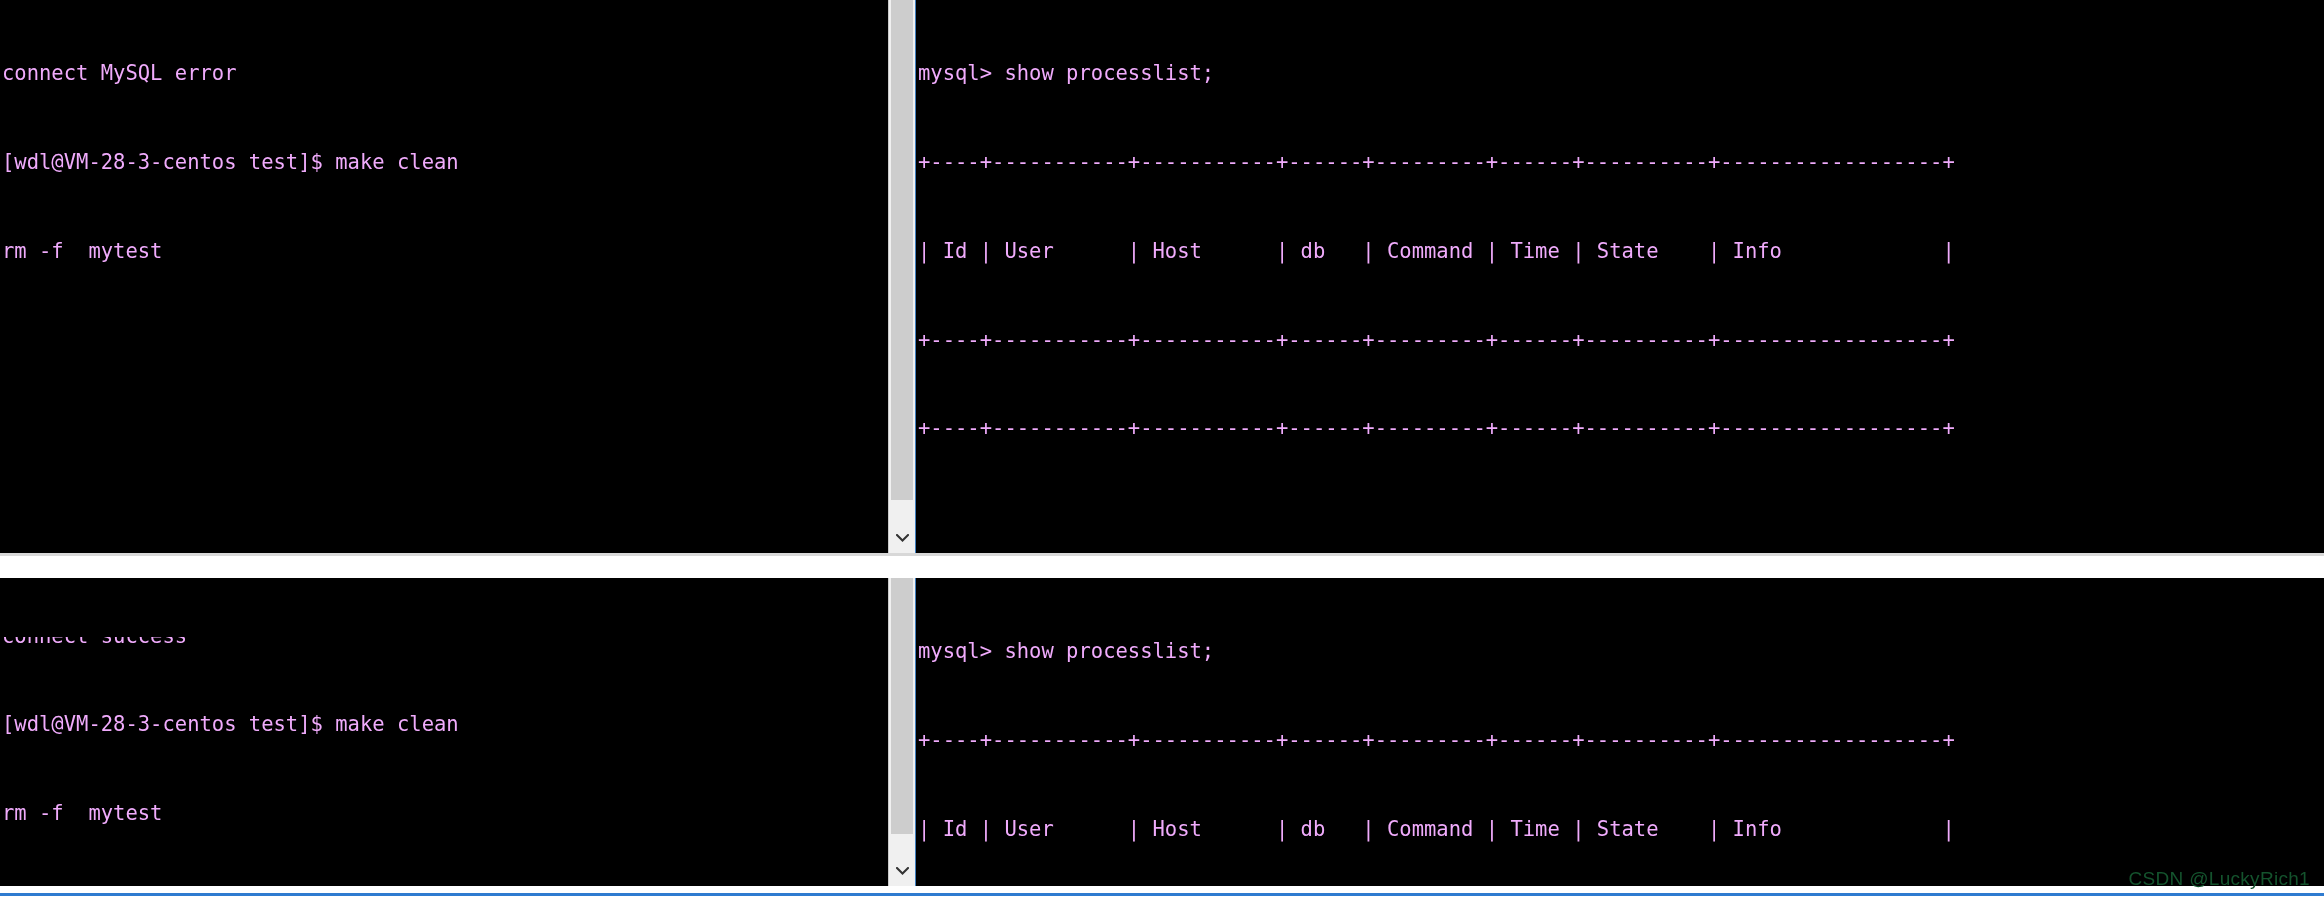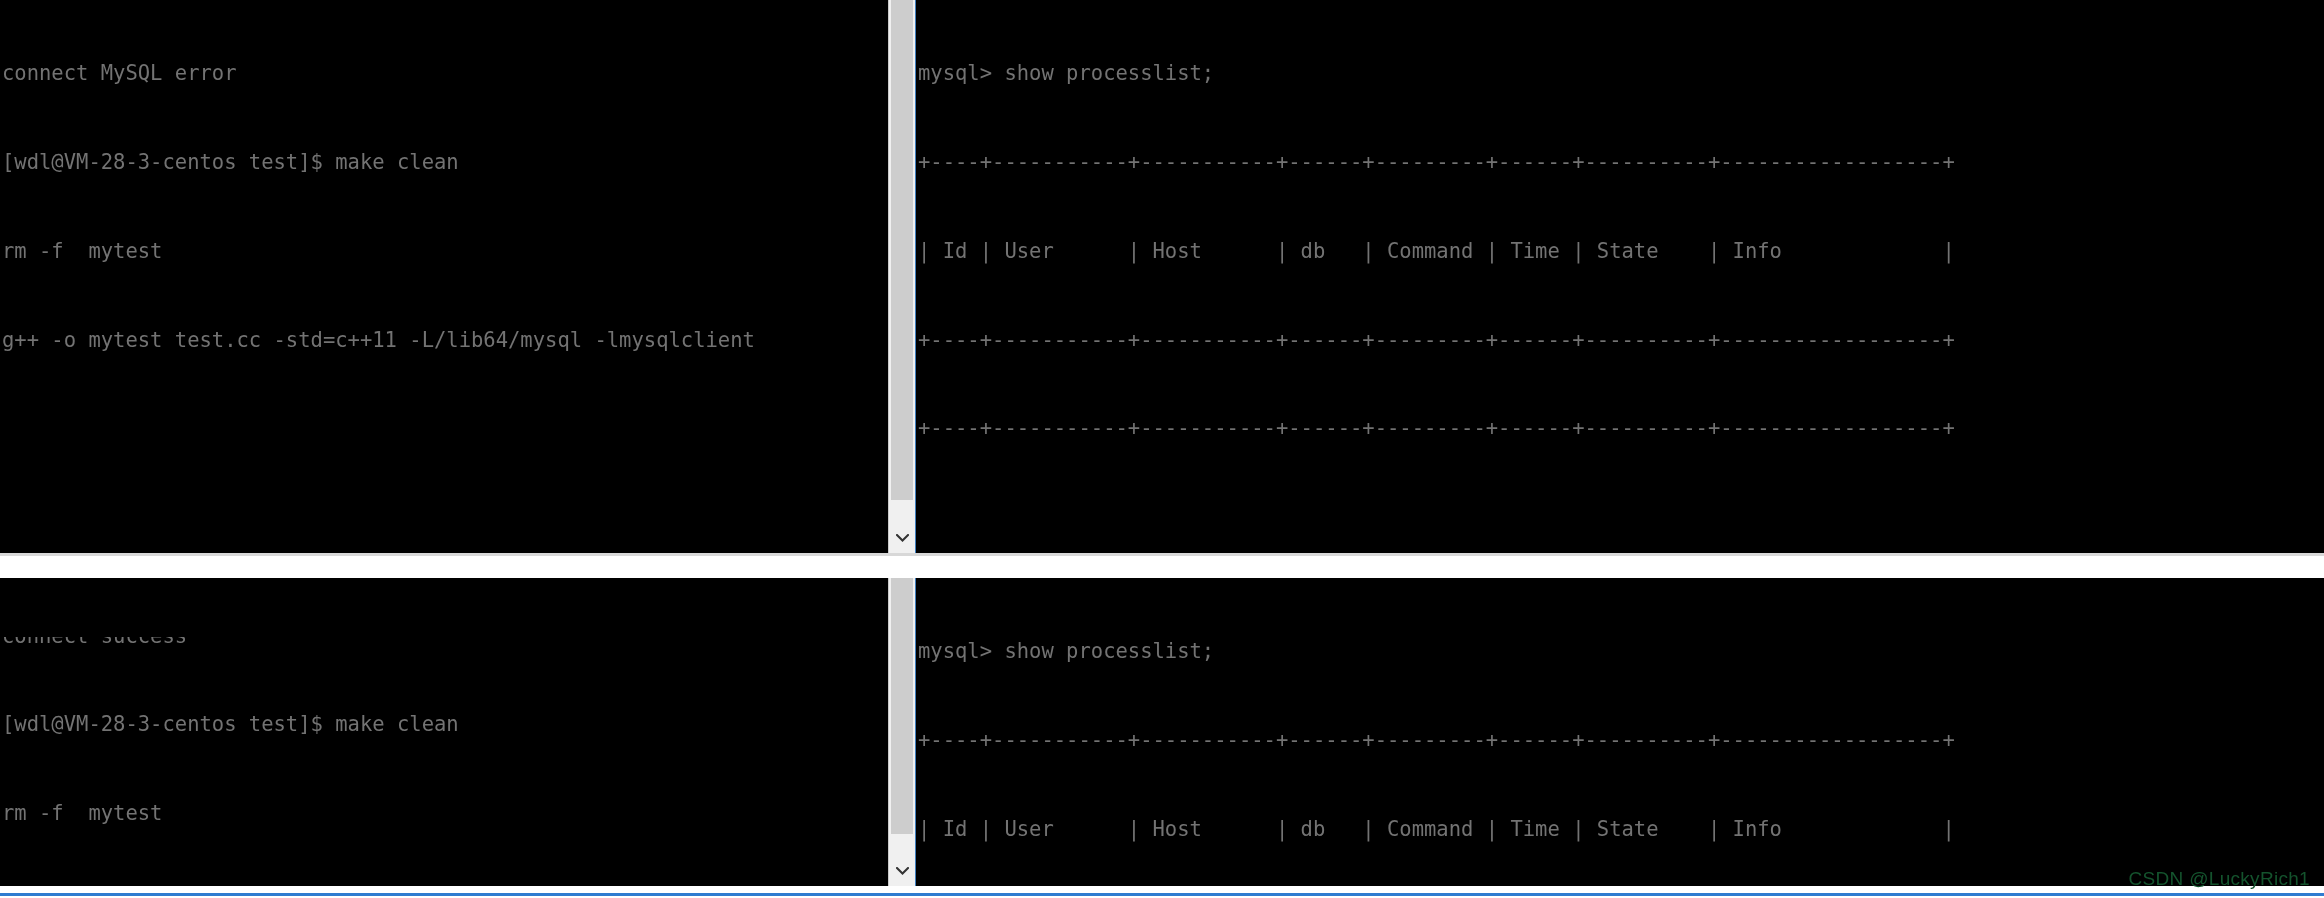--- a/index.html
+++ b/index.html
@@ -28,21 +28,21 @@
     background: #ffffff;
     overflow: hidden;
   }
   .shot-top    { top: 0;   height: 564px; width: 2324px; }
   .shot-bottom { top: 578px; height: 320px; width: 2324px; }
 
   
   .term {
     position: absolute;
     background: #000000;
-    color: #737373;
+    color: #f0abfc;
     font-family: "DejaVu Sans Mono", "Liberation Mono", monospace;
     font-size: 20.5px;
     line-height: 29.6px;
     white-space: pre;
     overflow: hidden;
     letter-spacing: 0px;
   }
 
   
   .term-left-top {
@@ -165,21 +165,20 @@
 <body>
 
 <div class="page">
 
   <div class="shot shot-top">
 
     <div class="term term-left-top">
       <span class="line">connect MySQL error</span>
       <span class="line">[wdl@VM-28-3-centos test]$ make clean</span>
       <span class="line">rm -f  mytest</span>
-      <span class="line">g++ -o mytest test.cc -std=c++11 -L/lib64/mysql -lmysqlclient</span>
       
       
       
       
       
       
       
       
       
       

